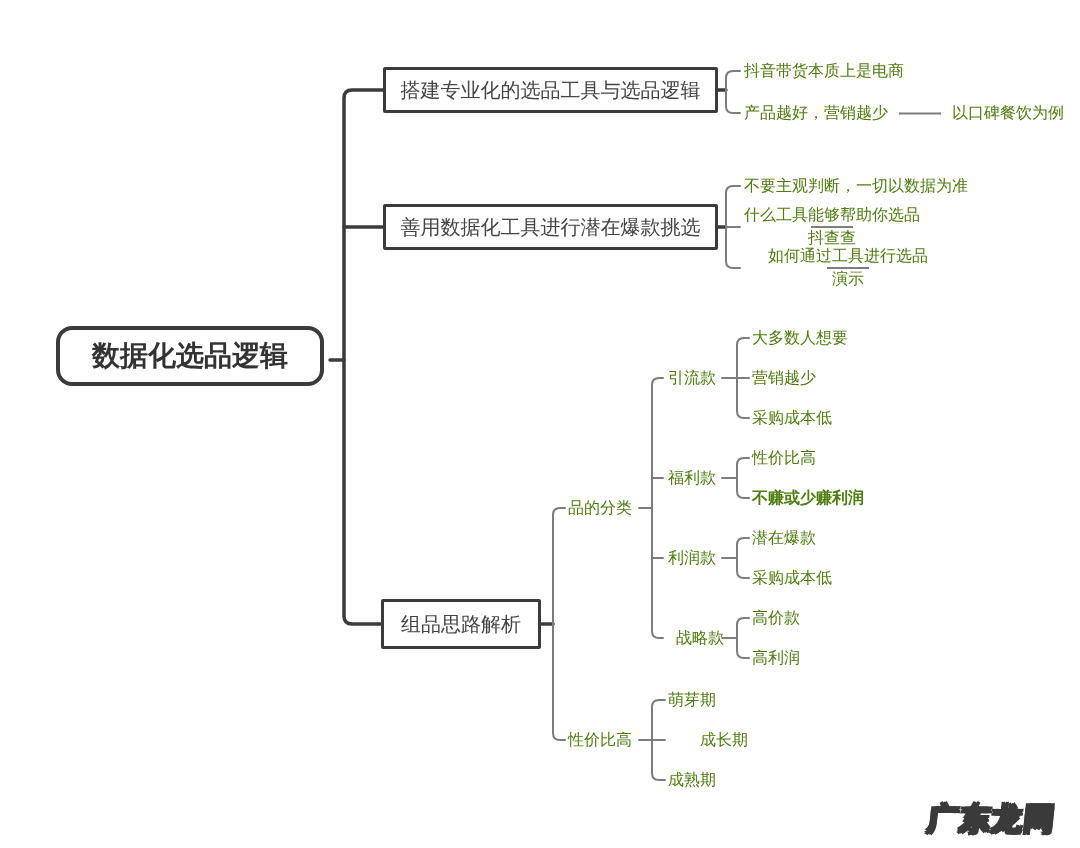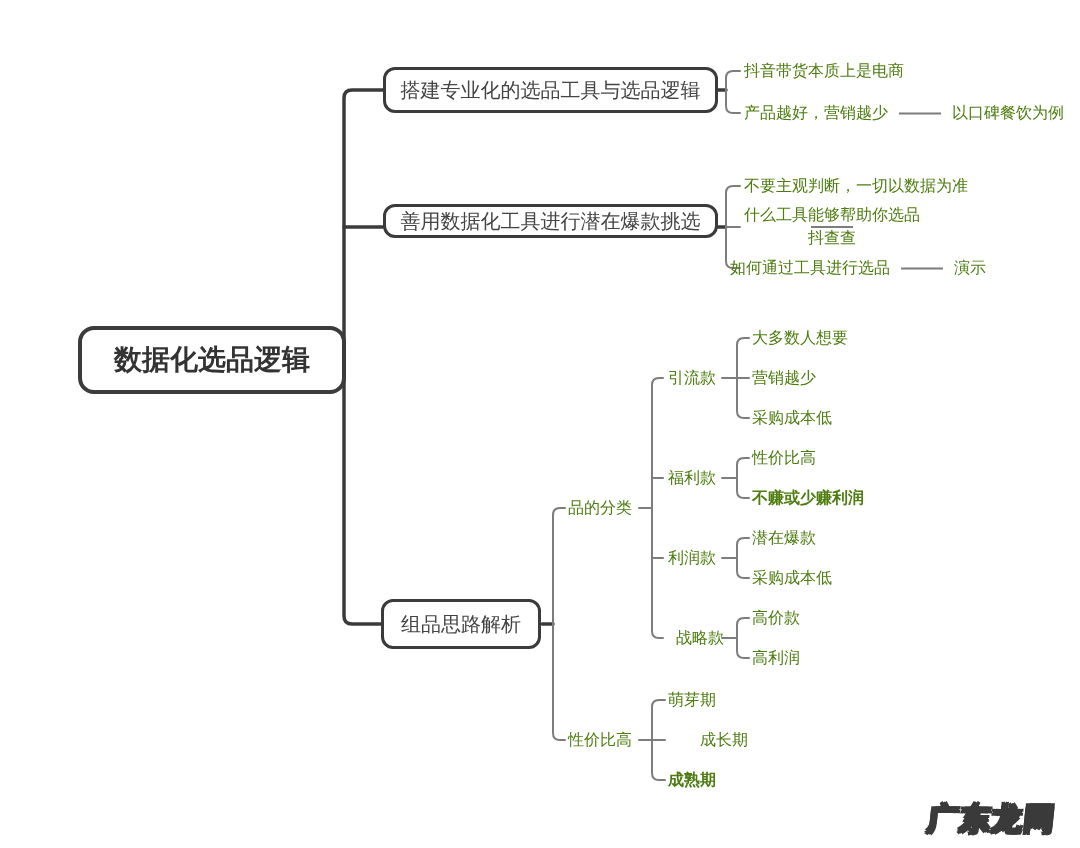--- a/index.html
+++ b/index.html
@@ -3,21 +3,21 @@
 <meta charset="utf-8">
 <style>
   html,body{margin:0;padding:0;background:#fff;}
   .canvas{
     position:relative;width:1080px;height:848px;background:#ffffff;overflow:hidden;
     font-family:"Liberation Sans","DejaVu Sans",sans-serif;
   }
   .lines{position:absolute;left:0;top:0;width:1080px;height:848px;}
   .node{
     position:absolute;display:flex;align-items:center;justify-content:center;
-    background:#fff;border:3.5px solid #3b3b3b;border-radius:12px;box-sizing:border-box;
+    background:#fff;border:3.5px solid #3b3b3b;border-radius:2px;box-sizing:border-box;
     color:#444;font-size:20px;white-space:nowrap;
   }
   .node.root{border-width:4px;border-radius:16px;font-size:28px;font-weight:bold;color:#333;}
   .leaf{
     position:absolute;display:flex;align-items:center;white-space:nowrap;
     color:#4d7c0f;font-size:16px;transform:translateY(-50%);
   }
   .dash{width:42px;height:0;border-top:2px solid #7d7d7d;margin:0 11px;}
   .watermark{
     position:absolute;left:928px;top:799px;font-size:30px;font-weight:bold;
@@ -69,28 +69,28 @@
 
       <path d="M 722 638 H 737"></path>
       <path d="M 749 618 H 744 Q 737 618 737 625 V 651 Q 737 658 744 658 H 749"></path>
 
       <path d="M 639 740 H 652"></path>
       <path d="M 665 700 H 659 Q 652 700 652 707 V 773 Q 652 780 659 780 H 665"></path>
       <path d="M 652 740 H 665"></path>
     </g>
   </svg>
 
-  <div class="node root" style="left:78px;top:326px;width:268px;height:68px;">
+  <div class="node root" style="left:56px;top:326px;width:268px;height:60px;">
     <span>数据化选品逻辑</span>
   </div>
 
   <div class="node" style="left:383px;top:67px;width:335px;height:46px;">
     <span>搭建专业化的选品工具与选品逻辑</span>
   </div>
-  <div class="node" style="left:383px;top:204px;width:335px;height:34px;">
+  <div class="node" style="left:383px;top:204px;width:335px;height:46px;">
     <span>善用数据化工具进行潜在爆款挑选</span>
   </div>
   <div class="node" style="left:381px;top:599px;width:160px;height:50px;">
     <span>组品思路解析</span>
   </div>
 
   <div class="leaf" style="left:744px;top:71px;">
     <span>抖音带货本质上是电商</span>
   </div>
   <div class="leaf" style="left:744px;top:186px;">
@@ -100,21 +100,21 @@
   <div class="leaf" style="left:744px;top:113px;">
     <span>产品越好，营销越少</span>
     <span class="dash"></span>
     <span>以口碑餐饮为例</span>
   </div>
   <div class="leaf" style="left:744px;top:227px;flex-direction:column;">
     <span>什么工具能够帮助你选品</span>
     <span class="dash"></span>
     <span>抖查查</span>
   </div>
-  <div class="leaf" style="left:730px;top:268px;">
+  <div class="leaf" style="left:768px;top:268px;flex-direction:column;">
     <span>如何通过工具进行选品</span>
     <span class="dash"></span>
     <span>演示</span>
   </div>
 
   <div class="leaf" style="left:568px;top:508px;">
     <span>品的分类</span>
   </div>
   <div class="leaf" style="left:568px;top:740px;">
     <span>性价比高</span>
@@ -163,19 +163,19 @@
   <div class="leaf" style="left:752px;top:658px;">
     <span>高利润</span>
   </div>
 
   <div class="leaf" style="left:668px;top:700px;">
     <span>萌芽期</span>
   </div>
   <div class="leaf" style="left:668px;top:740px;margin-left:32px;">
     <span>成长期</span>
   </div>
-  <div class="leaf" style="left:668px;top:780px;font-weight:bold;">
+  <div class="leaf" style="left:668px;top:780px;">
     <span>成熟期</span>
   </div>
 
   <div class="watermark">广东龙网</div>
 
 </div>
 
 </body></html>

